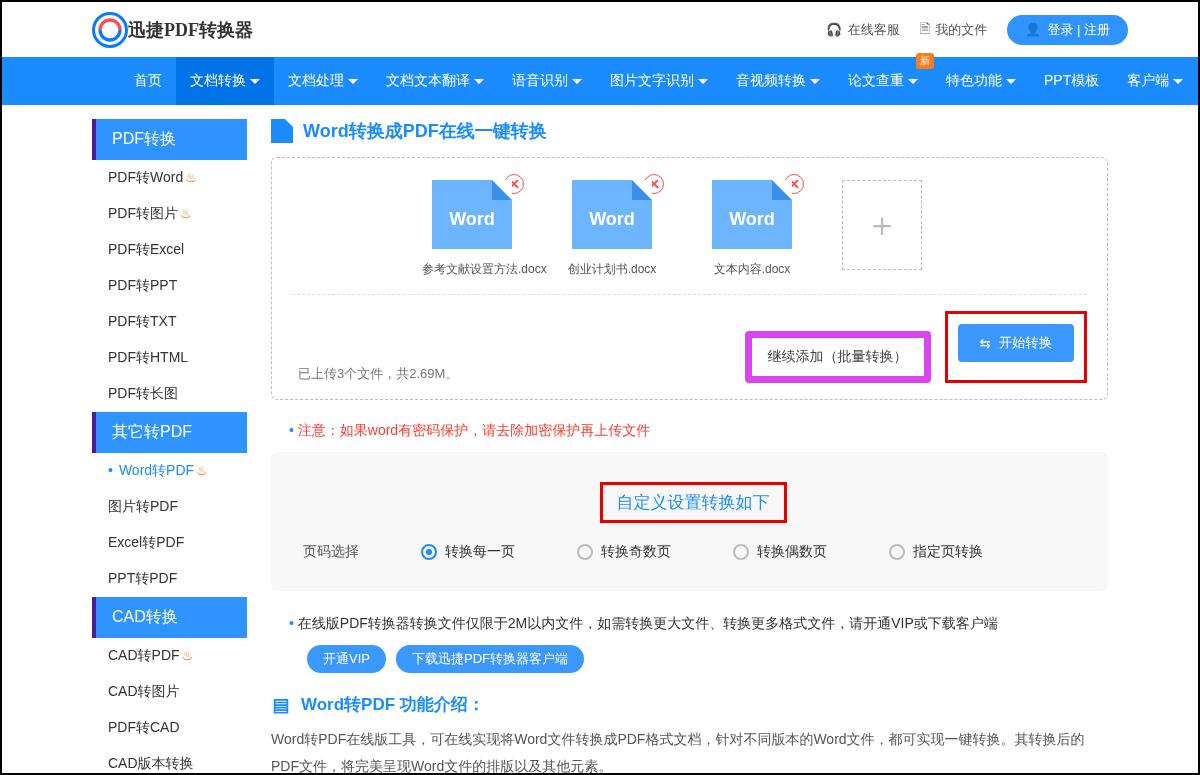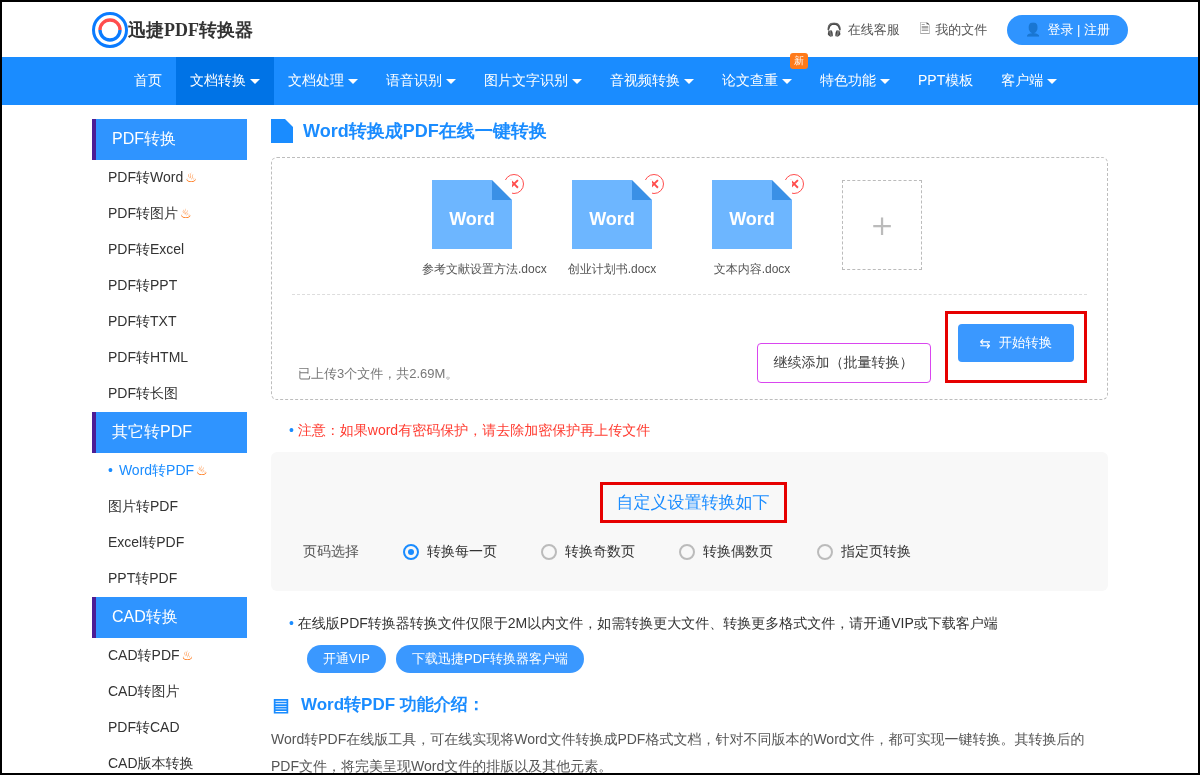--- a/index.html
+++ b/index.html
@@ -34,29 +34,29 @@
   .files-row { display:flex; gap:40px; padding:0 20px 16px 130px; }
   .file-tile { width:100px; position:relative; text-align:center;}
   .file-doc { width:80px; height:69px; margin:0 auto 12px auto; position:relative; background:#6db6ff; display:flex; align-items:center; justify-content:center;}
   .file-doc::before { content:""; position:absolute; top:0; right:0; border-top:20px solid #fff; border-left:20px solid #3a90e6;}
   .file-doc-label { color:#fff; font-weight:bold; font-size:18px; margin-top:10px;}
   .file-name { font-size:12px; color:#555; white-space:nowrap;}
   .file-remove { position:absolute; top:-6px; right:-2px; width:20px; height:20px; border-radius:50%; border:1.5px solid #ff4d4d; background:#fff; color:#ff4d4d; display:flex; align-items:center; justify-content:center; font-size:14px; cursor:pointer; font-weight:bold;}
   .add-tile { width:80px; height:90px; border:1px dashed #bbb; display:flex; align-items:center; justify-content:center; color:#bbb; font-size:34px; cursor:pointer;}
   .upload-bottom { display:flex; align-items:flex-end; gap:14px; border-top:1px dashed #ddd; padding-top:16px;}
   .upload-status { color:#777; font-size:13px; flex:1; padding-left:6px;}
-  .btn-outline { border:1px solid #d946ef; background:#fff; padding:10px 16px; border-radius:4px; cursor:pointer; color:#444; font-size:14px;}
+  .btn-outline { border:7px solid #d946ef; background:#fff; padding:10px 16px; border-radius:4px; cursor:pointer; color:#444; font-size:14px;}
   .btn-primary { background:#3a98ff; color:#fff; border-radius:4px; padding:10px 22px; display:flex; align-items:center; gap:8px; cursor:pointer; border:none;}
   .callout-red { border:3px solid #e60000; padding:10px 10px 18px 10px;}
   .callout-small { display:inline-block; border:3px solid #e60000; padding:6px 14px; margin:12px 0 10px 7px;}
   .notice { color:#ff3b30; font-size:14px; margin:22px 0 12px 18px; }
   .notice::before { content:"• "; color:#1a8cff;}
   .settings-panel { background:#f8f8f8; border-radius:6px; padding:18px 16px 30px 16px; text-align:center;}
   .settings-title { color:#1a8cff; font-size:17px;}
-  .radio-row { display:flex; align-items:center; gap:44px; padding:10px 16px 0 16px; text-align:left;}
+  .radio-row { display:flex; align-items:center; gap:62px; padding:10px 16px 0 16px; text-align:left;}
   .radio-label { font-size:14px; color:#555;}
   .radio { display:flex; align-items:center; gap:8px; cursor:pointer;}
   .radio-dot { width:16px; height:16px; border-radius:50%; border:2px solid #bbb; position:relative;}
   .radio.checked .radio-dot { border-color:#1a8cff;}
   .radio.checked .radio-dot::after { content:""; position:absolute; inset:3px; background:#1a8cff; border-radius:50%;}
   .tip-block { margin:24px 0 12px 0;}
   .tip-text { font-size:14px; color:#333;}
   .tip-text::before { content:"• "; color:#1a8cff; margin-left:18px;}
   .pill-row { display:flex; gap:10px; margin:12px 0 20px 36px;align-items:center;}
   .pill { background:#3a98ff; color:#fff; border-radius:18px; padding:5px 16px; font-size:13px; cursor:pointer;}
@@ -97,20 +97,24 @@
 <div class="navbar" id="navbar">
       <div class="nav-item">
         <span>首页</span>
       </div>
       <div class="nav-item active">
         <span>文档转换</span>
         <span class="nav-caret"></span>
       </div>
       <div class="nav-item">
         <span>文档处理</span>
+        <span class="nav-caret"></span>
+      </div>
+      <div class="nav-item">
+        <span>文档文本翻译</span>
         <span class="nav-caret"></span>
       </div>
       <div class="nav-item">
         <span>语音识别</span>
         <span class="nav-caret"></span>
       </div>
       <div class="nav-item">
         <span>图片文字识别</span>
         <span class="nav-caret"></span>
       </div>

